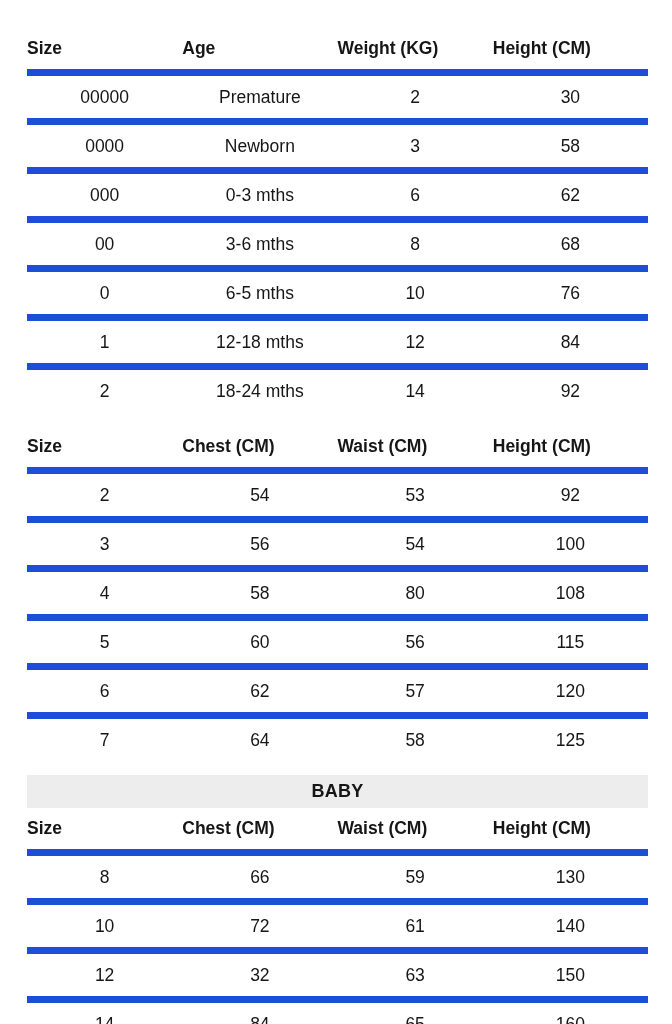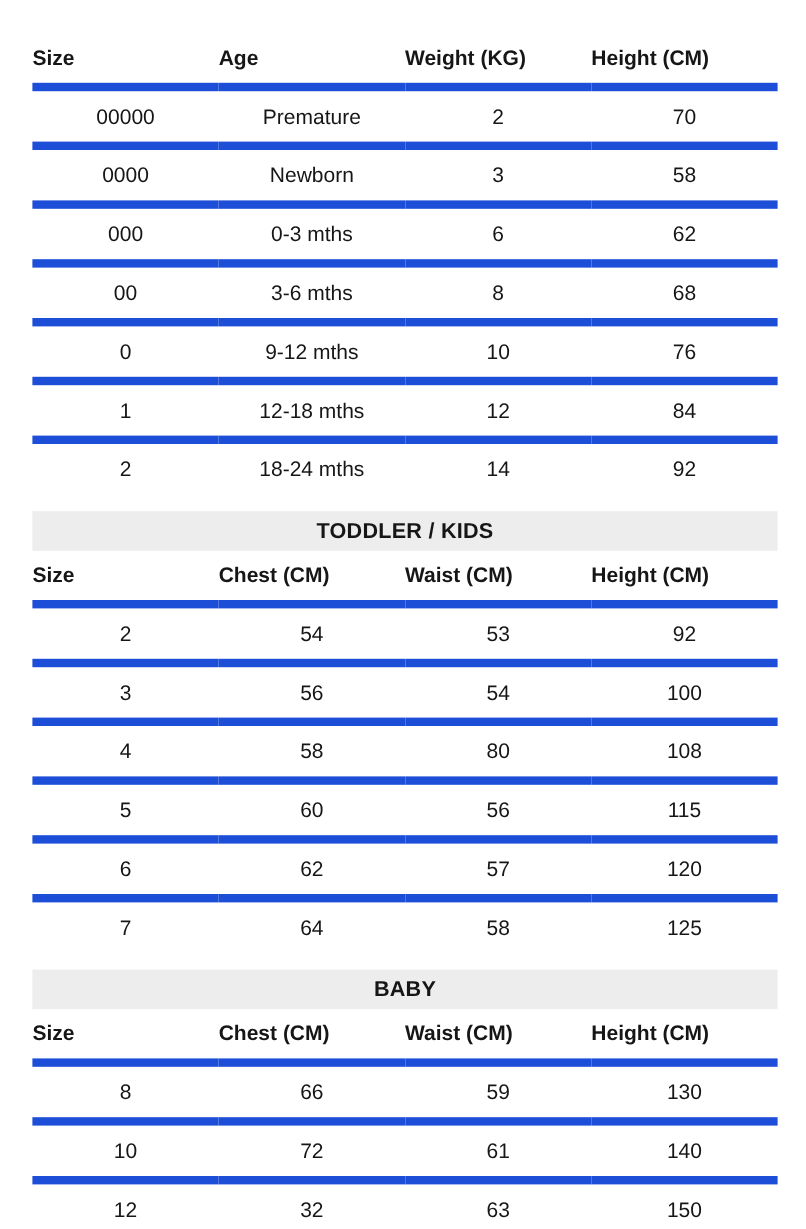--- a/index.html
+++ b/index.html
@@ -41,21 +41,21 @@
           <th>Age</th>
           <th>Weight (KG)</th>
           <th>Height (CM)</th>
         </tr>
       </thead>
       <tbody>
         <tr>
           <td>00000</td>
           <td>Premature</td>
           <td>2</td>
-          <td>70</td>
+          <td>30</td>
         </tr>
         <tr>
           <td>0000</td>
           <td>Newborn</td>
           <td>3</td>
           <td>58</td>
         </tr>
         <tr>
           <td>000</td>
           <td>0-3 mths</td>
@@ -63,42 +63,41 @@
           <td>62</td>
         </tr>
         <tr>
           <td>00</td>
           <td>3-6 mths</td>
           <td>8</td>
           <td>68</td>
         </tr>
         <tr>
           <td>0</td>
-          <td>9-12 mths</td>
+          <td>6-5 mths</td>
           <td>10</td>
           <td>76</td>
         </tr>
         <tr>
           <td>1</td>
           <td>12-18 mths</td>
           <td>12</td>
           <td>84</td>
         </tr>
         <tr>
           <td>2</td>
           <td>18-24 mths</td>
           <td>14</td>
           <td>92</td>
         </tr>
       </tbody>
     </table>
   </section>
 
   <section class="size-table">
-    <div class="band">TODDLER / KIDS</div>
     <table>
       <thead>
         <tr>
           <th>Size</th>
           <th>Chest (CM)</th>
           <th>Waist (CM)</th>
           <th>Height (CM)</th>
         </tr>
       </thead>
       <tbody>

